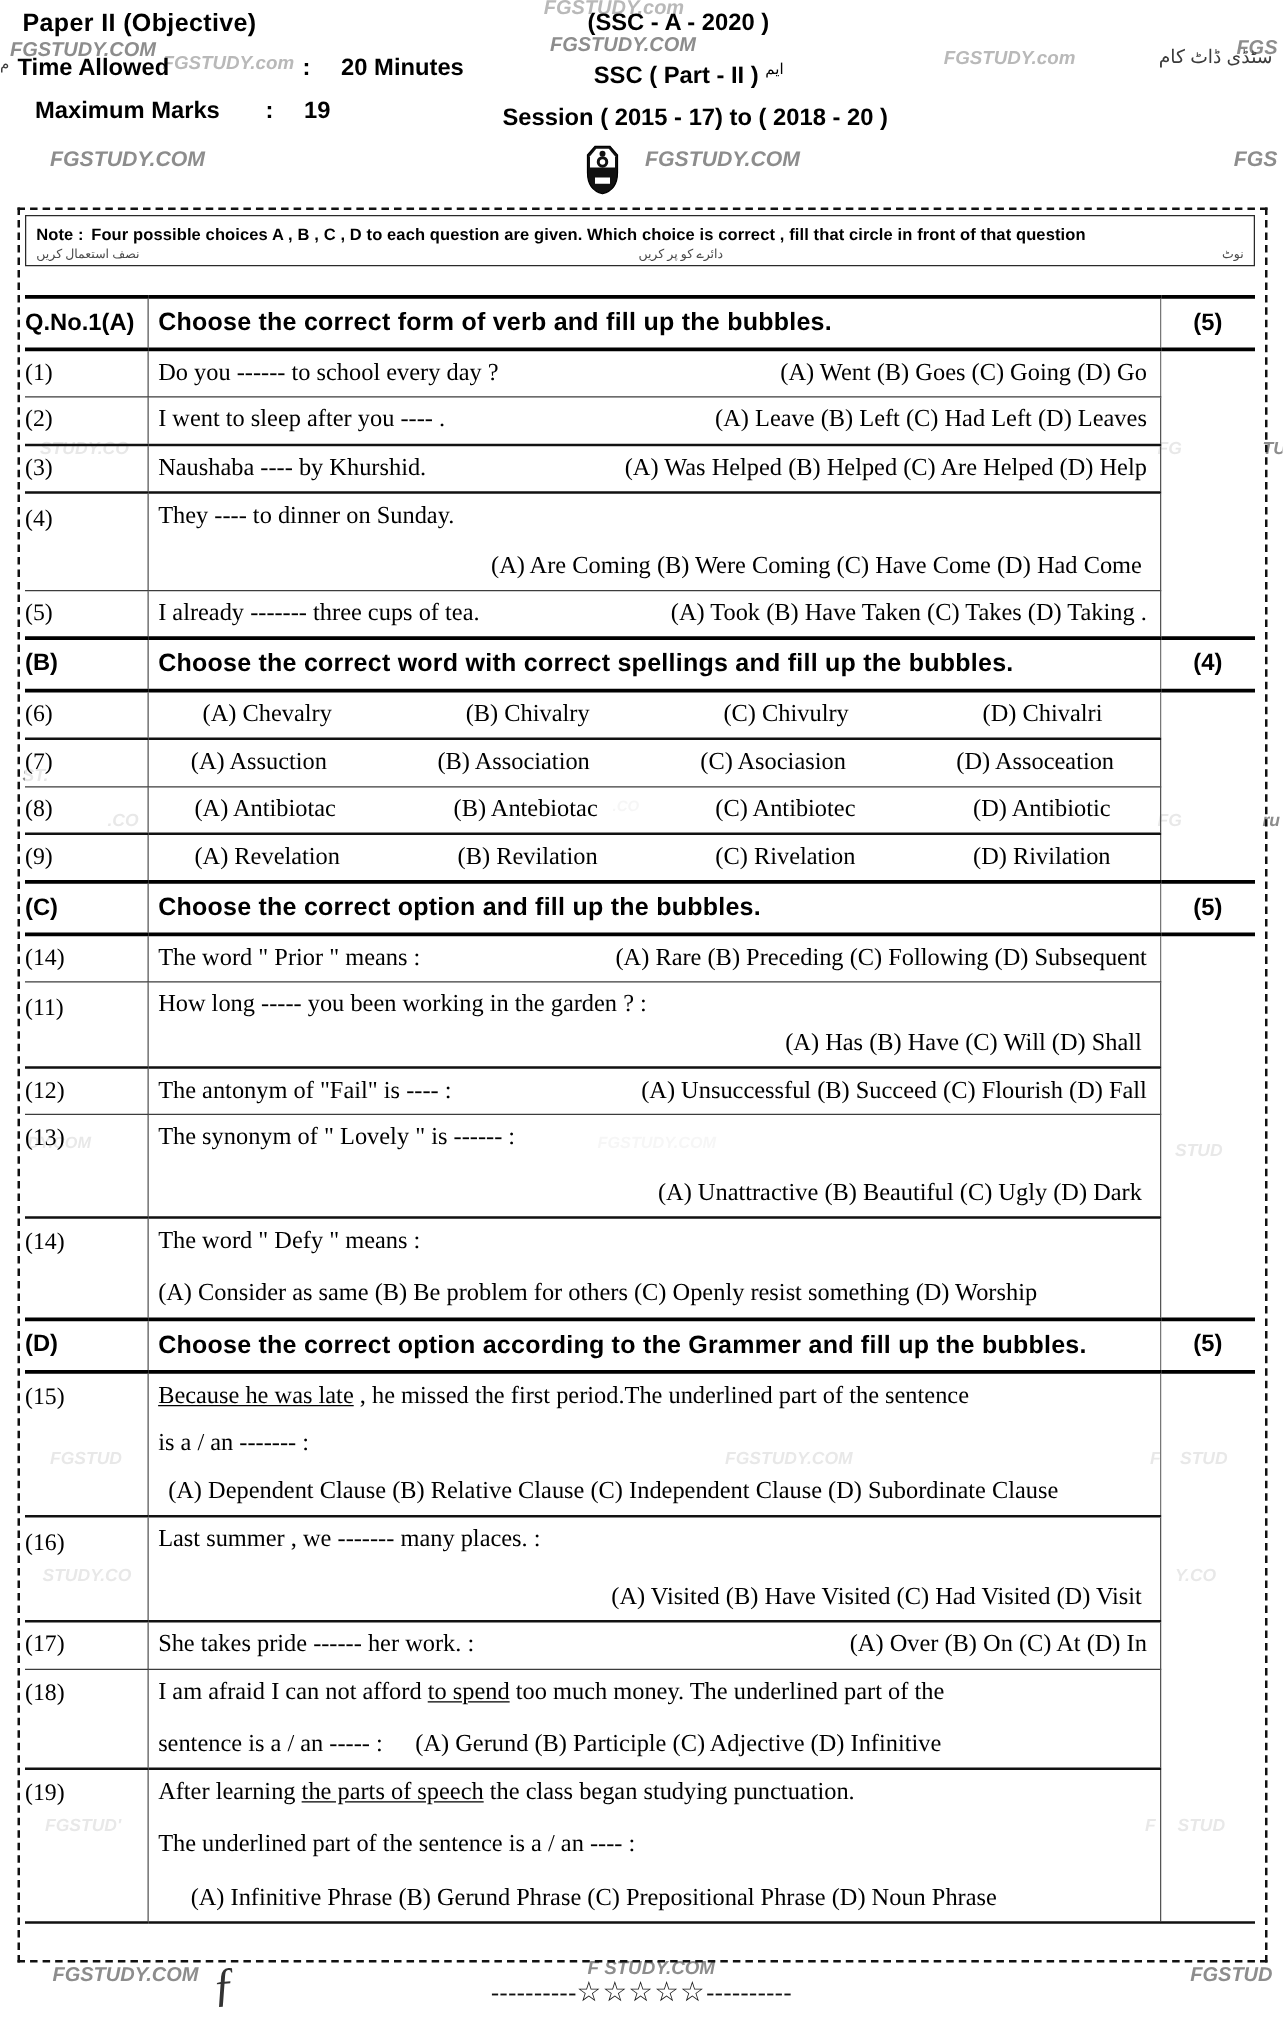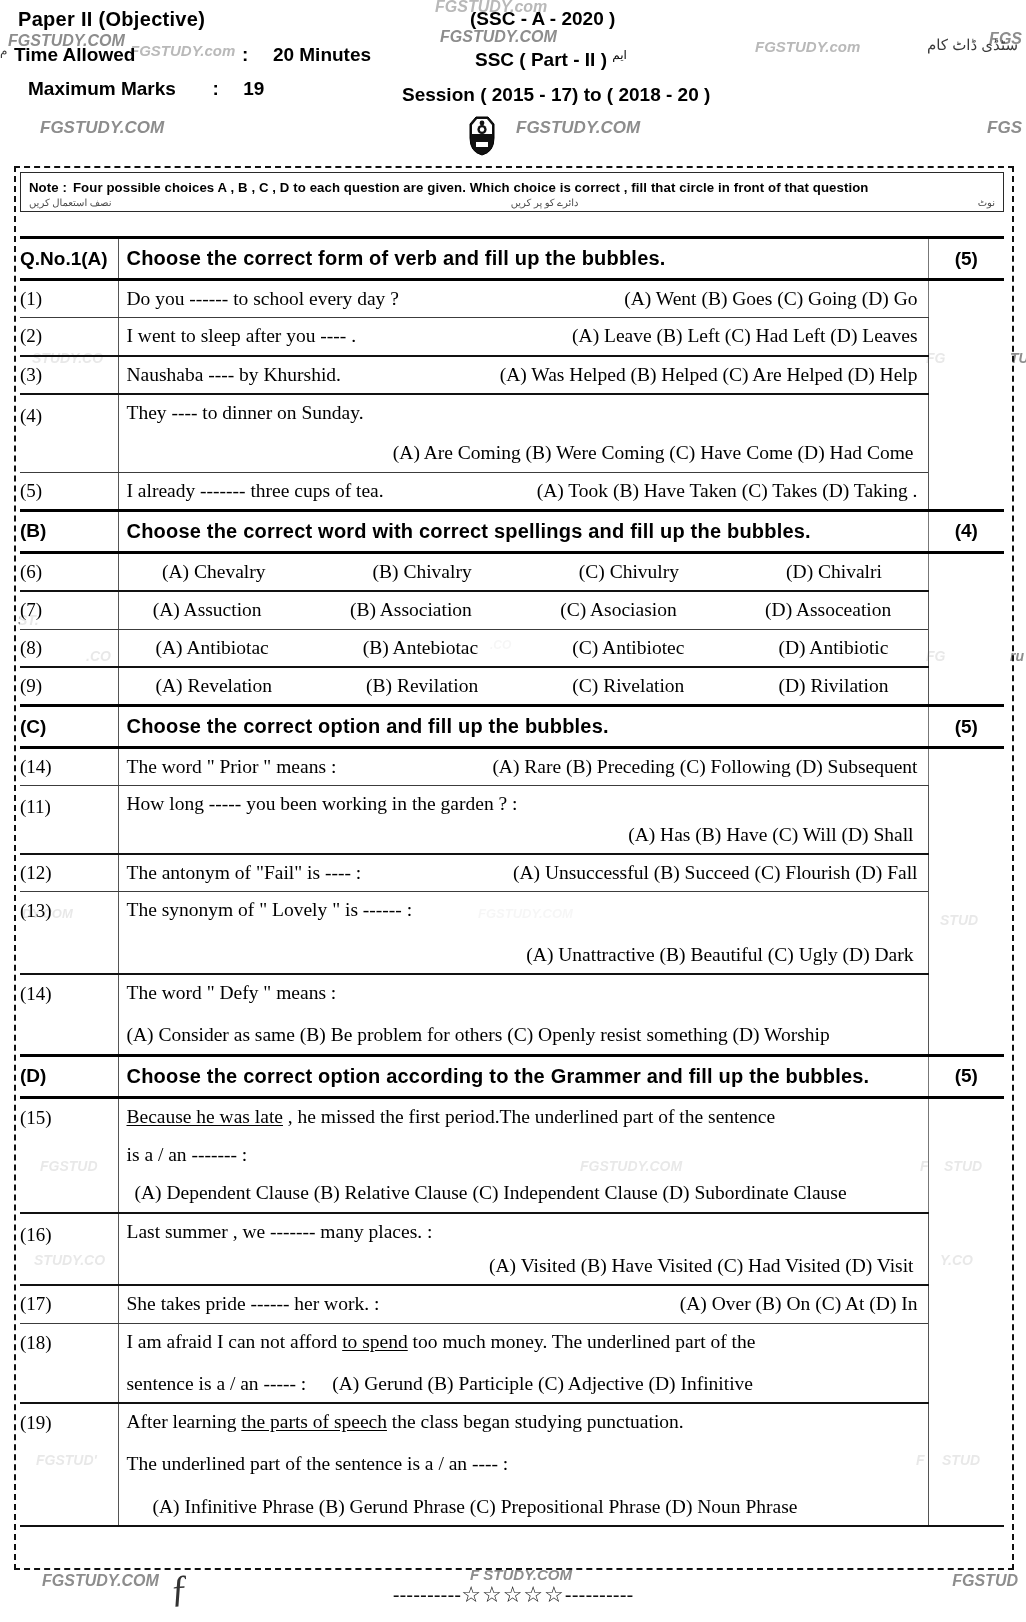--- a/index.html
+++ b/index.html
@@ -478,21 +478,21 @@
       <span class="q-line" style="margin-top:12px;">is a / an -------  :</span>
       <span class="q-line indent" style="margin-top:12px;padding-left:8px;">(A) Dependent  Clause (B) Relative Clause (C) Independent Clause (D) Subordinate Clause</span>
     </td>
     <td class="mark-blank" rowspan="5"></td>
   </tr>
 
   <tr class="q-row thick">
     <td class="cell-num" style="vertical-align:top;padding-top:10px;">(16)</td>
     <td class="cell-body">
       <span class="q-line">Last  summer ,  we ------- many places.    :</span>
-      <span class="q-line right" style="margin-top:8px;">(A)  Visited (B) Have Visited  (C)  Had  Visited  (D)  Visit</span>
+      <span class="q-line right" style="margin-top:20px;">(A)  Visited (B) Have Visited  (C)  Had  Visited  (D)  Visit</span>
     </td>
   </tr>
 
   <tr class="q-row">
     <td class="cell-num">(17)</td>
     <td class="cell-body">
       <span class="q-flex">
         <span>She  takes pride ------ her work. :</span>
         <span>(A)  Over   (B)   On    (C)   At    (D)   In</span>
       </span>

